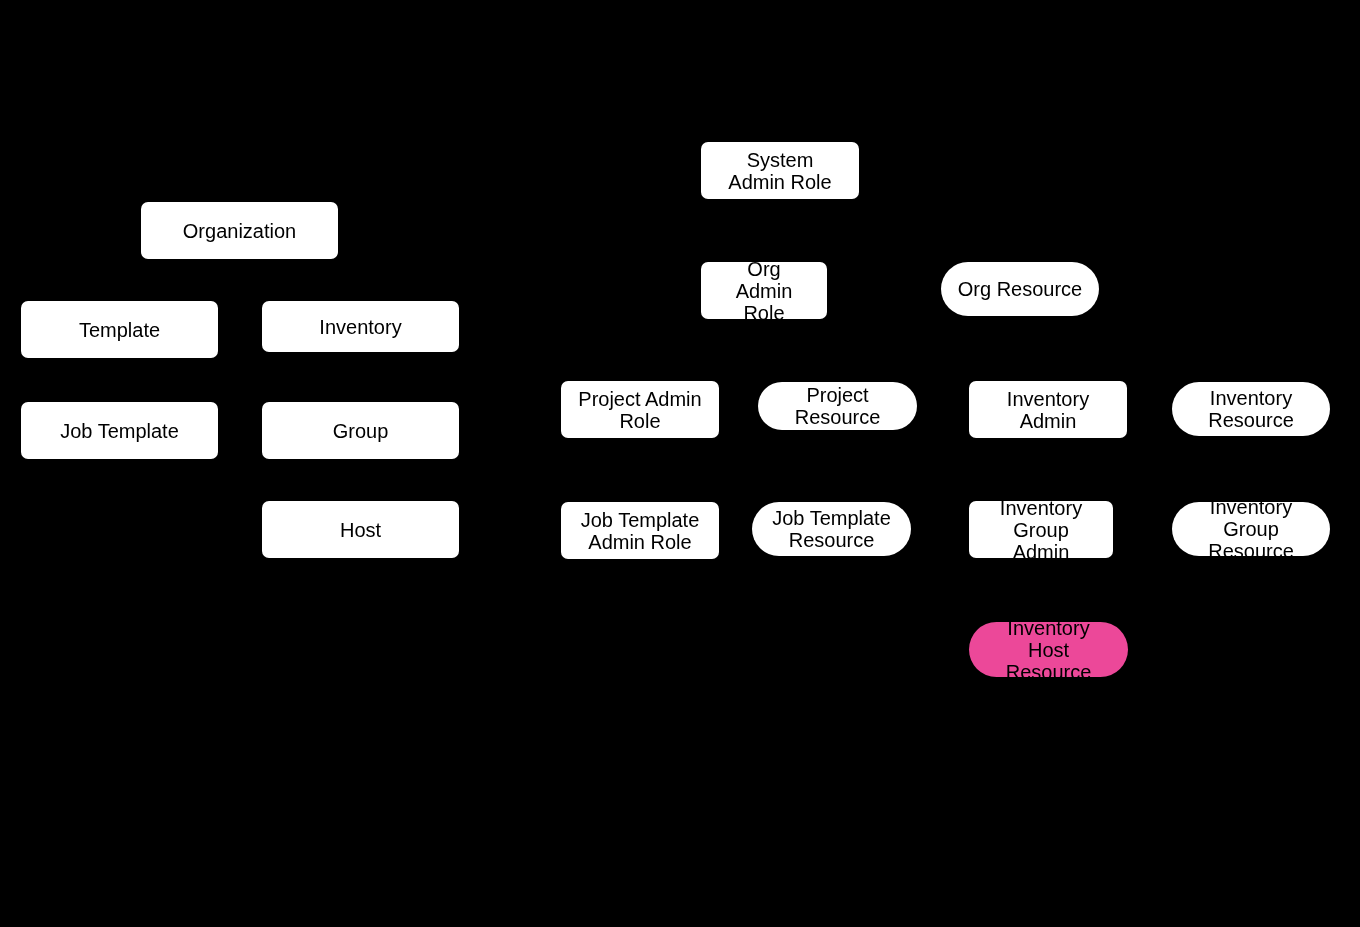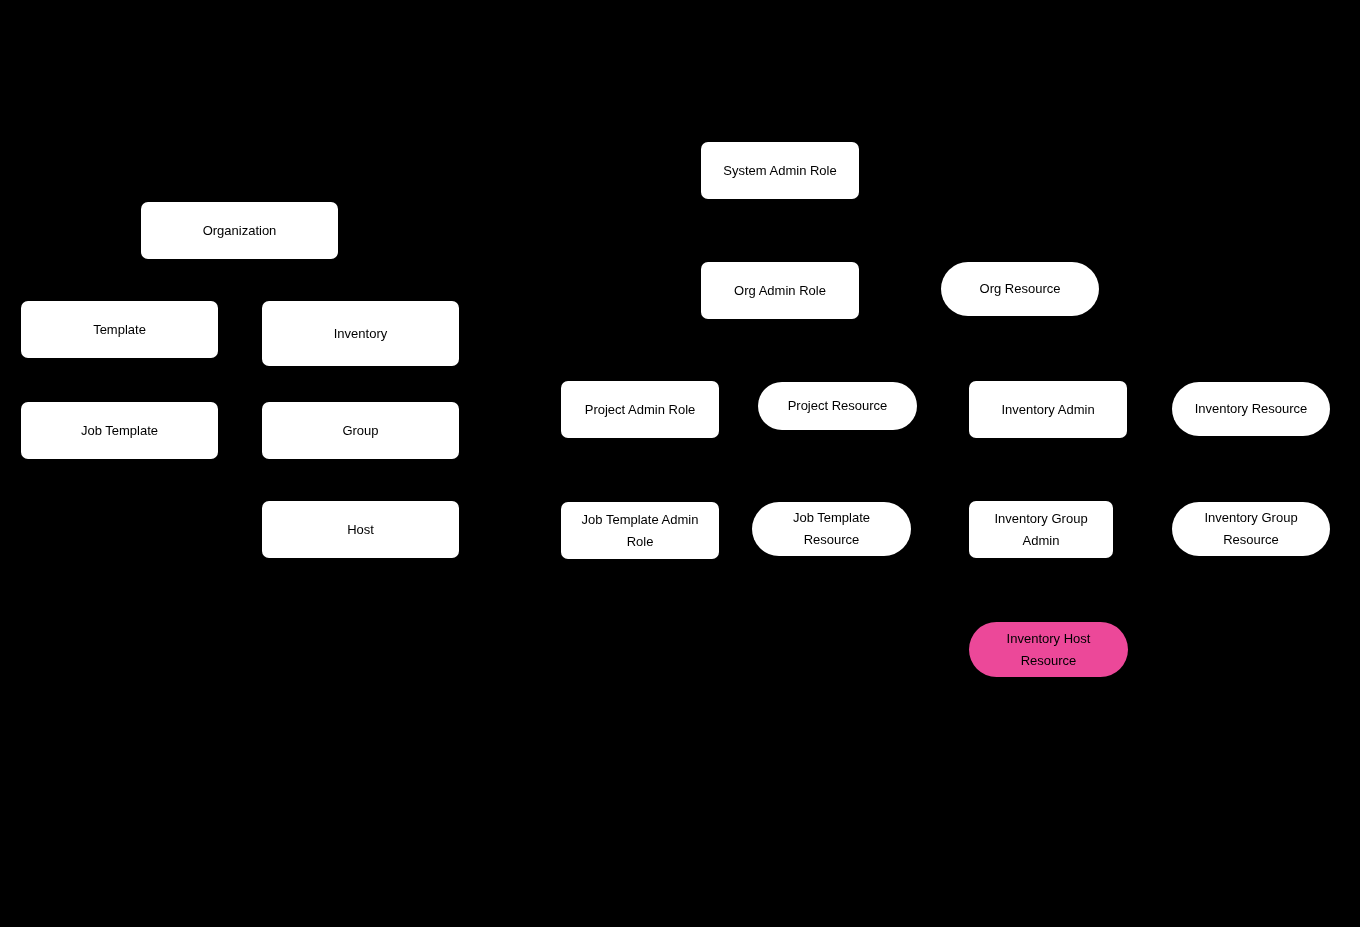--- a/index.html
+++ b/index.html
@@ -18,46 +18,46 @@
     height: 927px;
   }
   .node {
     position: absolute;
     box-sizing: border-box;
     display: flex;
     align-items: center;
     justify-content: center;
     text-align: center;
     font-family: "Liberation Sans", sans-serif;
-    font-size: 13px;
+    font-size: 20px;
     line-height: 22px;
     padding: 0 16px;
     background: #ffffff;
     color: #000000;
   }
   .node.rect {
     border-radius: 7px;
   }
   .node.pill {
     border-radius: 28px;
     text-align: center;
   }
 </style>
 </head>
 <body style="background: rgb(0, 0, 0);">
 
 <div class="canvas" id="diagram-canvas">
     <div class="node rect" style="left: 141px; top: 202px; width: 197px; height: 57px; background: rgb(255, 255, 255); color: rgb(0, 0, 0);">Organization</div>
     <div class="node rect" style="left: 21px; top: 301px; width: 197px; height: 57px; background: rgb(255, 255, 255); color: rgb(0, 0, 0);">Template</div>
-    <div class="node rect" style="left: 262px; top: 301px; width: 197px; height: 65px; background: rgb(255, 255, 255); color: rgb(0, 0, 0); text-align: right;">Inventory</div>
+    <div class="node rect" style="left: 262px; top: 301px; width: 197px; height: 51px; background: rgb(255, 255, 255); color: rgb(0, 0, 0); text-align: right;">Inventory</div>
     <div class="node rect" style="left: 21px; top: 402px; width: 197px; height: 57px; background: rgb(255, 255, 255); color: rgb(0, 0, 0);">Job Template</div>
     <div class="node rect" style="left: 262px; top: 402px; width: 197px; height: 57px; background: rgb(255, 255, 255); color: rgb(0, 0, 0);">Group</div>
     <div class="node rect" style="left: 262px; top: 501px; width: 197px; height: 57px; background: rgb(255, 255, 255); color: rgb(0, 0, 0);">Host</div>
     <div class="node rect" style="left: 701px; top: 142px; width: 158px; height: 57px; background: rgb(255, 255, 255); color: rgb(0, 0, 0);">System Admin Role</div>
-    <div class="node rect" style="left: 701px; top: 262px; width: 158px; height: 57px; background: rgb(255, 255, 255); color: rgb(0, 0, 0);">Org Admin Role</div>
+    <div class="node rect" style="left: 701px; top: 262px; width: 126px; height: 57px; background: rgb(255, 255, 255); color: rgb(0, 0, 0);">Org Admin Role</div>
     <div class="node pill" style="left: 941px; top: 262px; width: 158px; height: 54px; background: rgb(255, 255, 255); color: rgb(0, 0, 0);">Org Resource</div>
     <div class="node rect" style="left: 561px; top: 381px; width: 158px; height: 57px; background: rgb(255, 255, 255); color: rgb(0, 0, 0);">Project Admin Role</div>
     <div class="node pill" style="left: 752px; top: 382px; width: 159px; height: 48px; background: #ffffff; color: rgb(0, 0, 0); margin-left: 6px;">Project Resource</div>
     <div class="node rect" style="left: 969px; top: 381px; width: 158px; height: 57px; background: rgb(255, 255, 255); color: rgb(0, 0, 0);">Inventory Admin</div>
     <div class="node pill" style="left: 1172px; top: 382px; width: 158px; height: 54px; background: rgb(255, 255, 255); color: rgb(0, 0, 0);">Inventory Resource</div>
     <div class="node rect" style="left: 561px; top: 502px; width: 158px; height: 57px; background: rgb(255, 255, 255); color: rgb(0, 0, 0);">Job Template Admin Role</div>
     <div class="node pill" style="left: 752px; top: 502px; width: 159px; height: 54px; background: rgb(255, 255, 255); color: rgb(0, 0, 0);">Job Template Resource</div>
     <div class="node rect" style="left: 969px; top: 501px; width: 144px; height: 57px; background: rgb(255, 255, 255); color: rgb(0, 0, 0);">Inventory Group Admin</div>
     <div class="node pill" style="left: 1172px; top: 502px; width: 158px; height: 54px; background: rgb(255, 255, 255); color: rgb(0, 0, 0);">Inventory Group Resource</div>
     <div class="node pill" style="left: 969px; top: 622px; width: 159px; height: 55px; background: #ec4899; color: rgb(0, 0, 0);">Inventory Host Resource</div>

